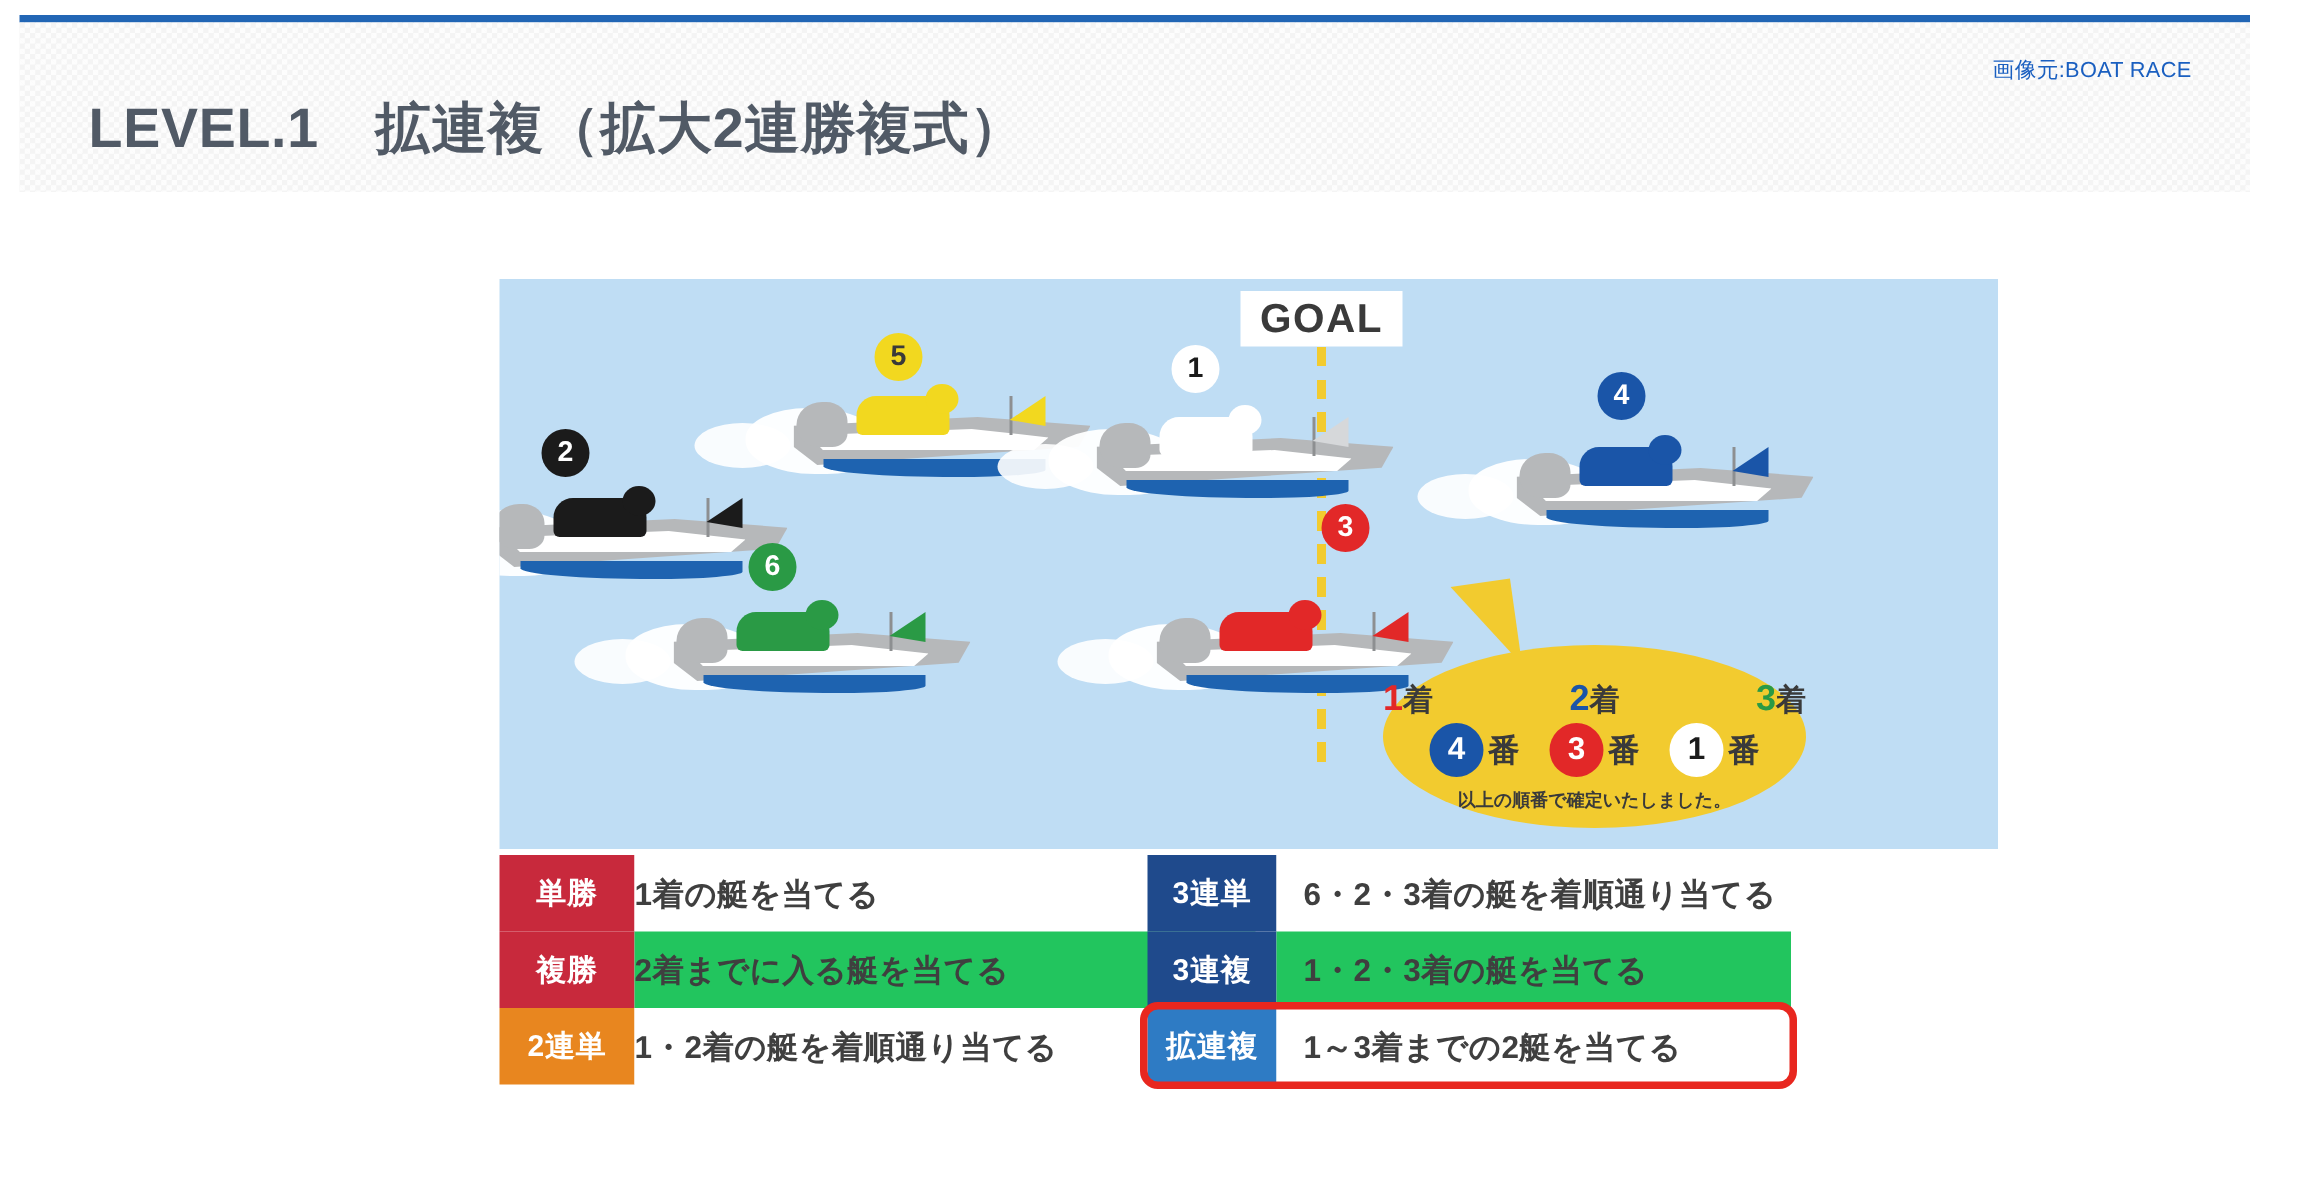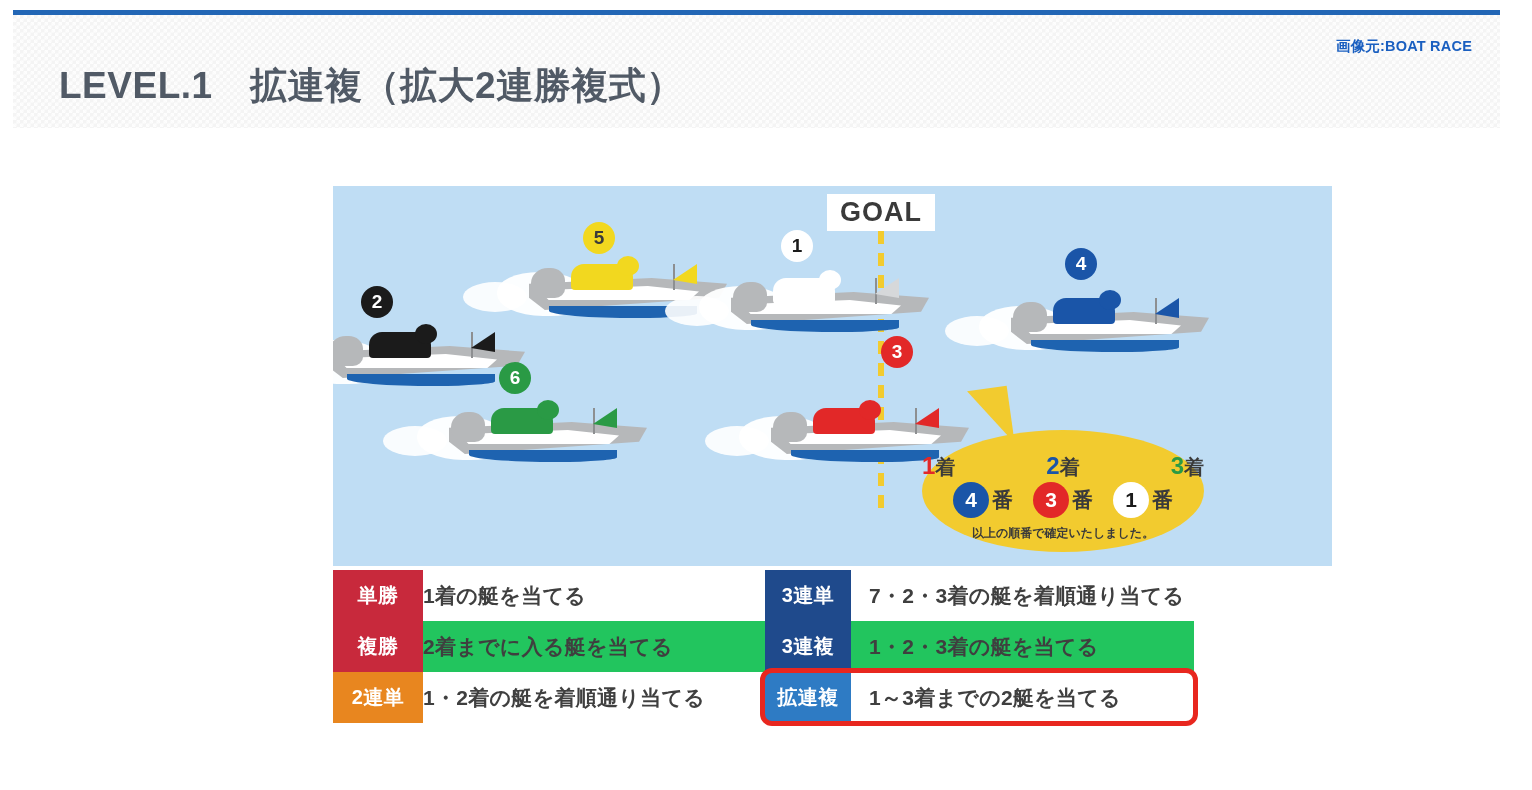--- a/index.html
+++ b/index.html
@@ -26,22 +26,22 @@
     background-size:7px 7px;
     background-position:0 0,3.5px 3.5px;
   }
   .header-title{
     position:absolute;left:46px;top:46px;
     font-size:37px;font-weight:bold;color:#515a66;
     letter-spacing:.5px;white-space:nowrap;
     font-family:"Liberation Sans","DejaVu Sans",sans-serif;
   }
   .credit{
-    position:absolute;right:28px;top:22px;
-    font-size:14.5px;font-weight:bold;color:#1a5fc0;
+    position:absolute;right:39px;top:22px;
+    font-size:14.5px;font-weight:normal;color:#1a5fc0;
     white-space:nowrap;letter-spacing:.2px;
   }
 
   
   .illus{
     position:absolute;left:333px;top:186px;width:999px;height:380px;
     background:#bfddf4;overflow:hidden;
   }
 
   
@@ -296,21 +296,21 @@
   </div>
   <div class="row">
     <div class="lbl" style="background:#e8861f;">2連単</div>
     <div class="desc">1・2着の艇を着順通り当てる</div>
   </div>
 </div>
 
 <div class="tbl tbl-right">
   <div class="row">
     <div class="lbl" style="background:#1f4a8c;">3連単</div>
-    <div class="desc">7・2・3着の艇を着順通り当てる</div>
+    <div class="desc">6・2・3着の艇を着順通り当てる</div>
   </div>
   <div class="row alt">
     <div class="lbl" style="background:#1f4a8c;">3連複</div>
     <div class="desc">1・2・3着の艇を当てる</div>
   </div>
   <div class="row">
     <div class="lbl" style="background:#2e7bc4;">拡連複</div>
     <div class="desc">1～3着までの2艇を当てる</div>
   </div>
 </div>

